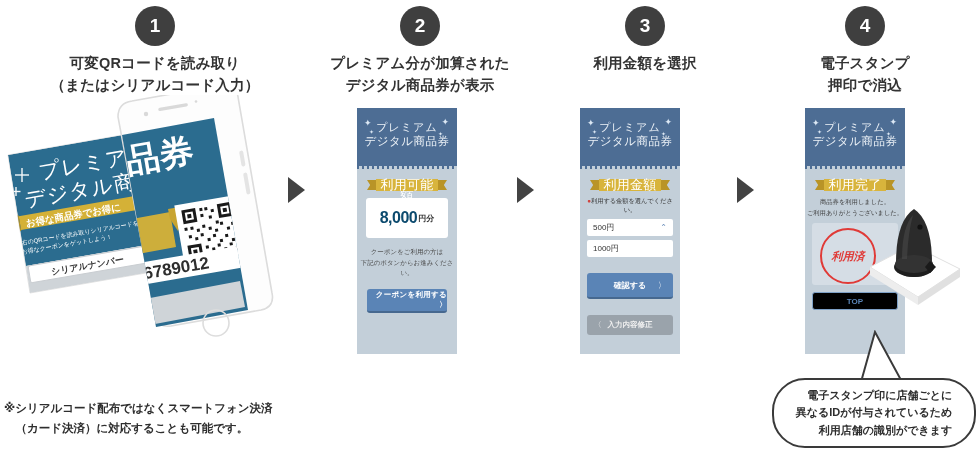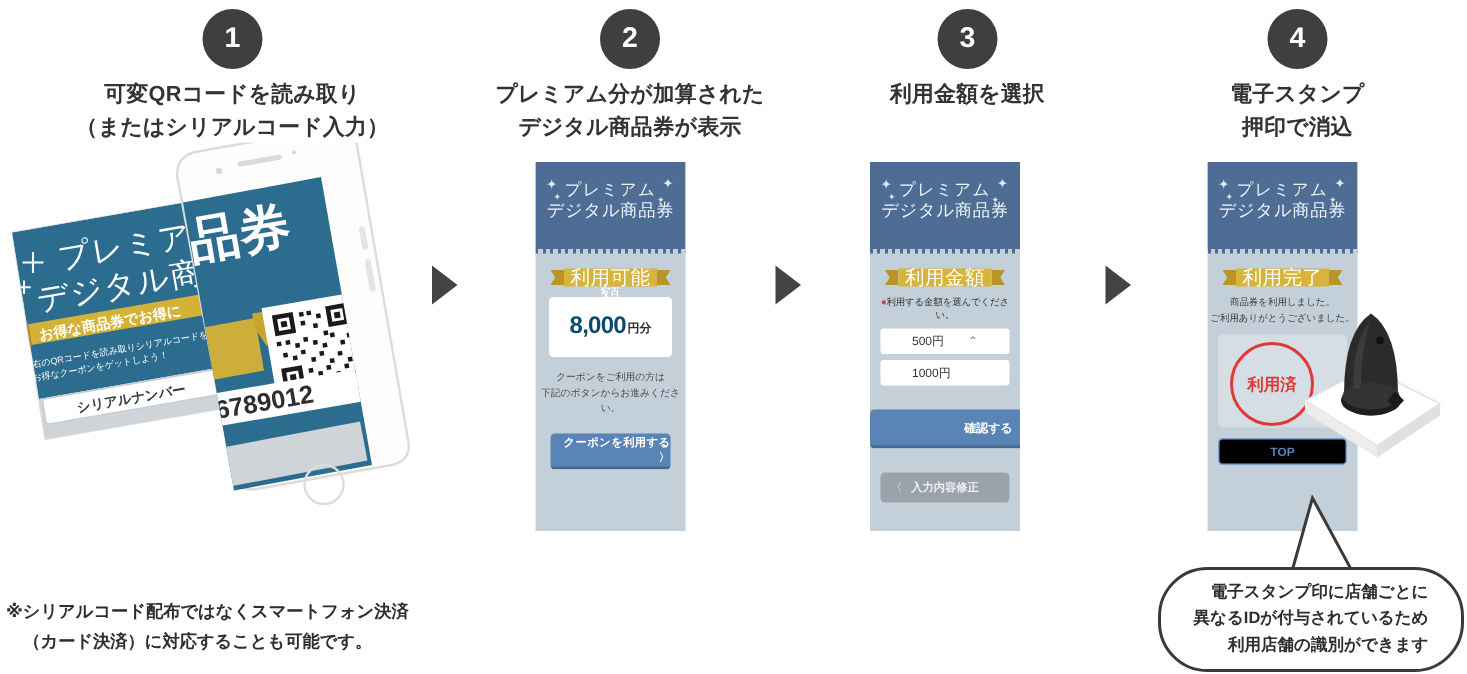--- a/index.html
+++ b/index.html
@@ -74,43 +74,43 @@
     margin:10px auto 0;width:80px;height:22px;background:#5a84b6;border-radius:3px;
     border-bottom:2px solid #46688f;color:#fff;font-size:7.5px;font-weight:bold;
     display:flex;align-items:center;justify-content:center;letter-spacing:.3px;text-align:right;
   }
   .req{
     margin:6px 4px 0;font-size:6.3px;color:#333;text-align:center;letter-spacing:-.1px;
   }
   .req b{color:#d0453f;}
   .sel{
     margin:4px auto 0;width:86px;height:17px;background:#fff;border-radius:2px;
-    display:flex;align-items:center;padding:0 21px;box-sizing:border-box;
+    display:flex;align-items:center;padding:0 6px;box-sizing:border-box;
     font-size:8px;color:#333;justify-content:space-between;
   }
   .chev{color:#6b8fbb;font-size:8px;}
   .btn-wide{
     margin:16px auto 16px;width:86px;height:24px;background:#5a84b6;border-radius:3px;
     border-bottom:2px solid #46688f;color:#fff;font-size:8px;font-weight:bold;
-    display:flex;align-items:center;justify-content:center;position:relative;padding-left:36px;
+    display:flex;align-items:center;justify-content:center;position:relative;
   }
   .btn-wide .ar{position:absolute;right:7px;font-weight:normal;}
   .btn-grey{
     margin:5px auto 0;width:86px;height:20px;background:#9aa3ab;border-radius:3px;
     color:#f0f0f0;font-size:7.5px;font-weight:bold;
     display:flex;align-items:center;justify-content:center;position:relative;
   }
   .btn-grey .ar{position:absolute;left:7px;font-weight:normal;}
   .done-note{
     margin-top:6px;text-align:center;font-size:6.3px;color:#3a3a3a;line-height:1.7;
     white-space:pre-line;
   }
   .stamp-area{
     margin:5px auto 0;width:86px;height:62px;background:#d5dde5;border-radius:3px;
-    position:relative;overflow:hidden;
+    position:relative;overflow:hidden;font-style:italic;
   }
   .stamp-ring{
     position:absolute;left:8px;top:5px;width:52px;height:52px;border-radius:50%;
     border:2px solid #e03a37;display:flex;align-items:center;justify-content:center;
     color:#e03a37;font-size:11px;font-weight:bold;
   }
   .btn-top{
     margin:7px auto 0;width:86px;height:18px;background:#000000;border:1px solid #7ea0c6;
     border-radius:3px;color:#5a84b6;font-size:8px;font-weight:bold;
     display:flex;align-items:center;justify-content:center;box-sizing:border-box;

